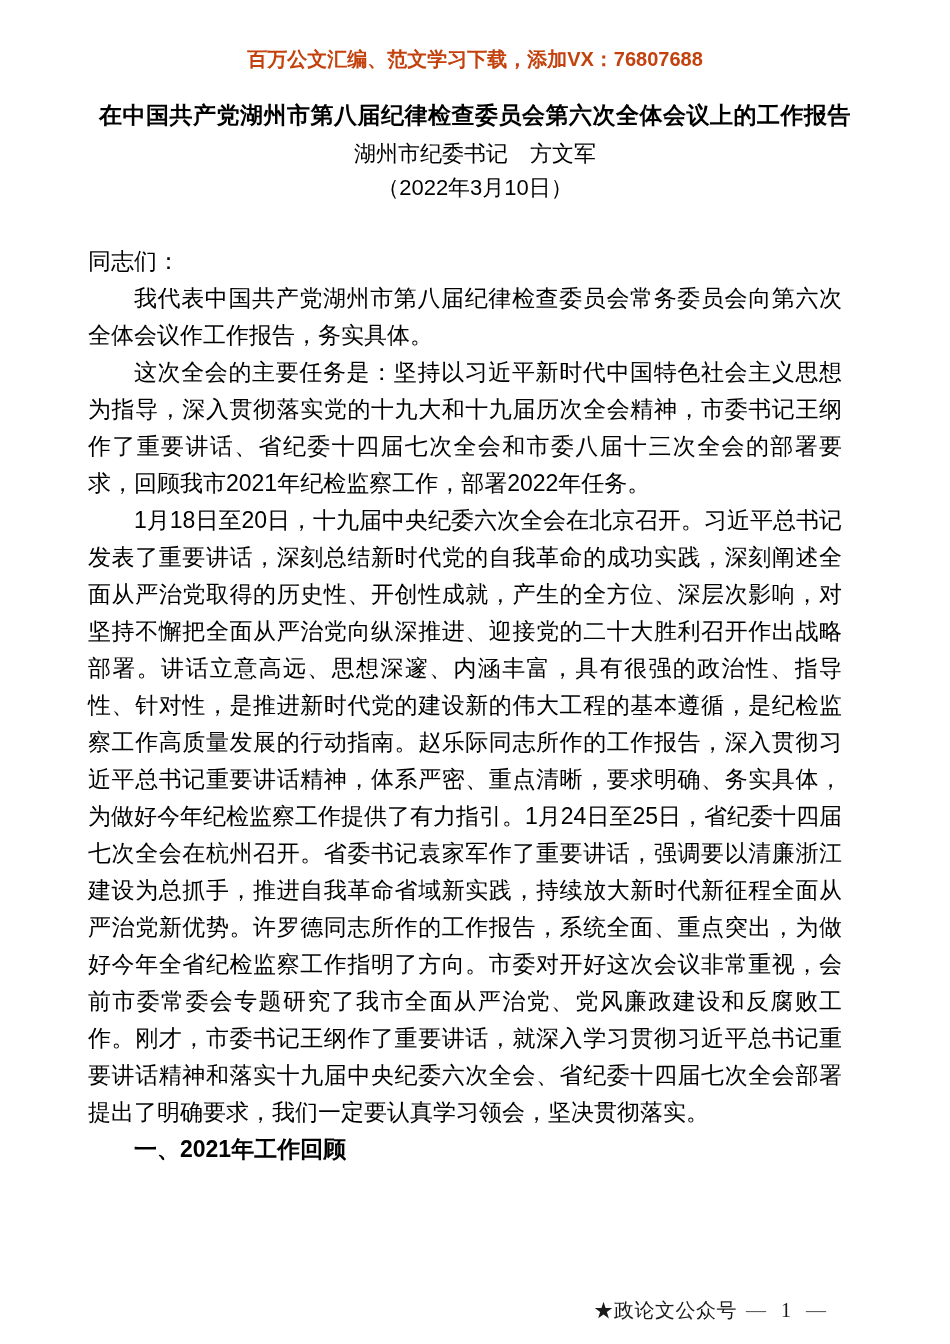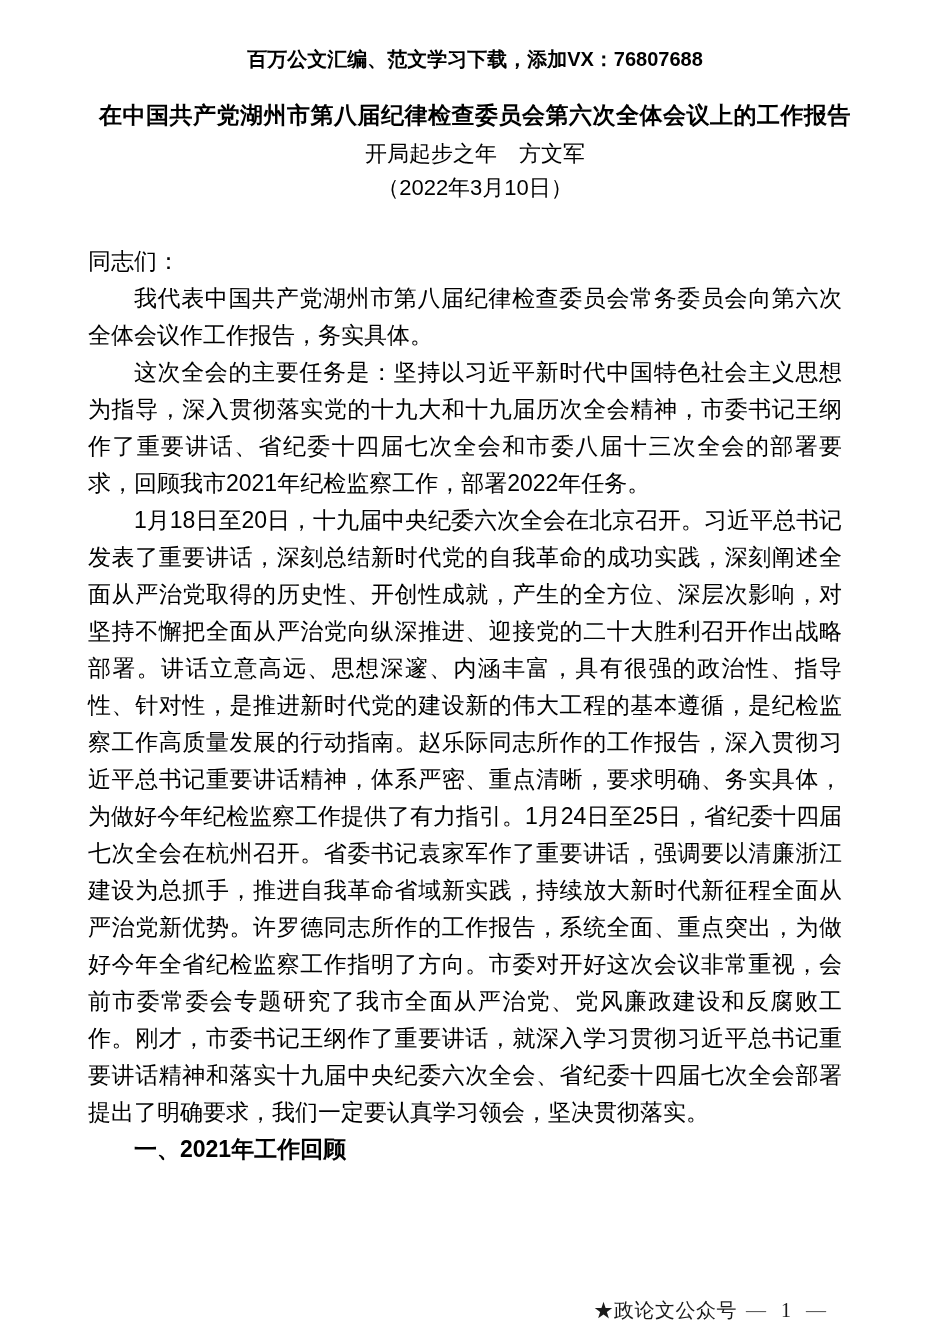--- a/index.html
+++ b/index.html
@@ -12,21 +12,21 @@
     background: #ffffff;
     color: #000000;
     font-family: "Liberation Sans", sans-serif;
     overflow: hidden;
   }
   .promo-banner {
     padding-top: 46px;
     text-align: center;
     font-size: 20px;
     line-height: 26px;
-    color: #000000;
+    color: #c2410c;
     font-weight: bold;
   }
   .doc-title {
     margin-top: 28px;
     text-align: center;
     font-size: 23px;
     line-height: 30px;
     font-weight: bold;
     letter-spacing: 0.5px;
   }
@@ -84,21 +84,21 @@
 </style>
 </head>
 <body>
 
 <div class="page">
 
   <div class="promo-banner">百万公文汇编、范文学习下载，添加VX：76807688</div>
 
   <h1 class="doc-title">在中国共产党湖州市第八届纪律检查委员会第六次全体会议上的工作报告</h1>
 
-  <div class="doc-byline">开局起步之年　方文军</div>
+  <div class="doc-byline">湖州市纪委书记　方文军</div>
 
   <div class="doc-dateline">（2022年3月10日）</div>
 
   <div class="doc-body">
     <p class="salutation">同志们：</p>
     <p>我代表中国共产党湖州市第八届纪律检查委员会常务委员会向第六次全体会议作工作报告，务实具体。</p>
     <p>这次全会的主要任务是：坚持以习近平新时代中国特色社会主义思想为指导，深入贯彻落实党的十九大和十九届历次全会精神，市委书记王纲作了重要讲话、省纪委十四届七次全会和市委八届十三次全会的部署要求，回顾我市2021年纪检监察工作，部署2022年任务。</p>
     <p>1月18日至20日，十九届中央纪委六次全会在北京召开。习近平总书记发表了重要讲话，深刻总结新时代党的自我革命的成功实践，深刻阐述全面从严治党取得的历史性、开创性成就，产生的全方位、深层次影响，对坚持不懈把全面从严治党向纵深推进、迎接党的二十大胜利召开作出战略部署。讲话立意高远、思想深邃、内涵丰富，具有很强的政治性、指导性、针对性，是推进新时代党的建设新的伟大工程的基本遵循，是纪检监察工作高质量发展的行动指南。赵乐际同志所作的工作报告，深入贯彻习近平总书记重要讲话精神，体系严密、重点清晰，要求明确、务实具体，为做好今年纪检监察工作提供了有力指引。1月24日至25日，省纪委十四届七次全会在杭州召开。省委书记袁家军作了重要讲话，强调要以清廉浙江建设为总抓手，推进自我革命省域新实践，持续放大新时代新征程全面从严治党新优势。许罗德同志所作的工作报告，系统全面、重点突出，为做好今年全省纪检监察工作指明了方向。市委对开好这次会议非常重视，会前市委常委会专题研究了我市全面从严治党、党风廉政建设和反腐败工作。刚才，市委书记王纲作了重要讲话，就深入学习贯彻习近平总书记重要讲话精神和落实十九届中央纪委六次全会、省纪委十四届七次全会部署提出了明确要求，我们一定要认真学习领会，坚决贯彻落实。</p>
     <p class="section-heading">一、2021年工作回顾</p>
   </div>

